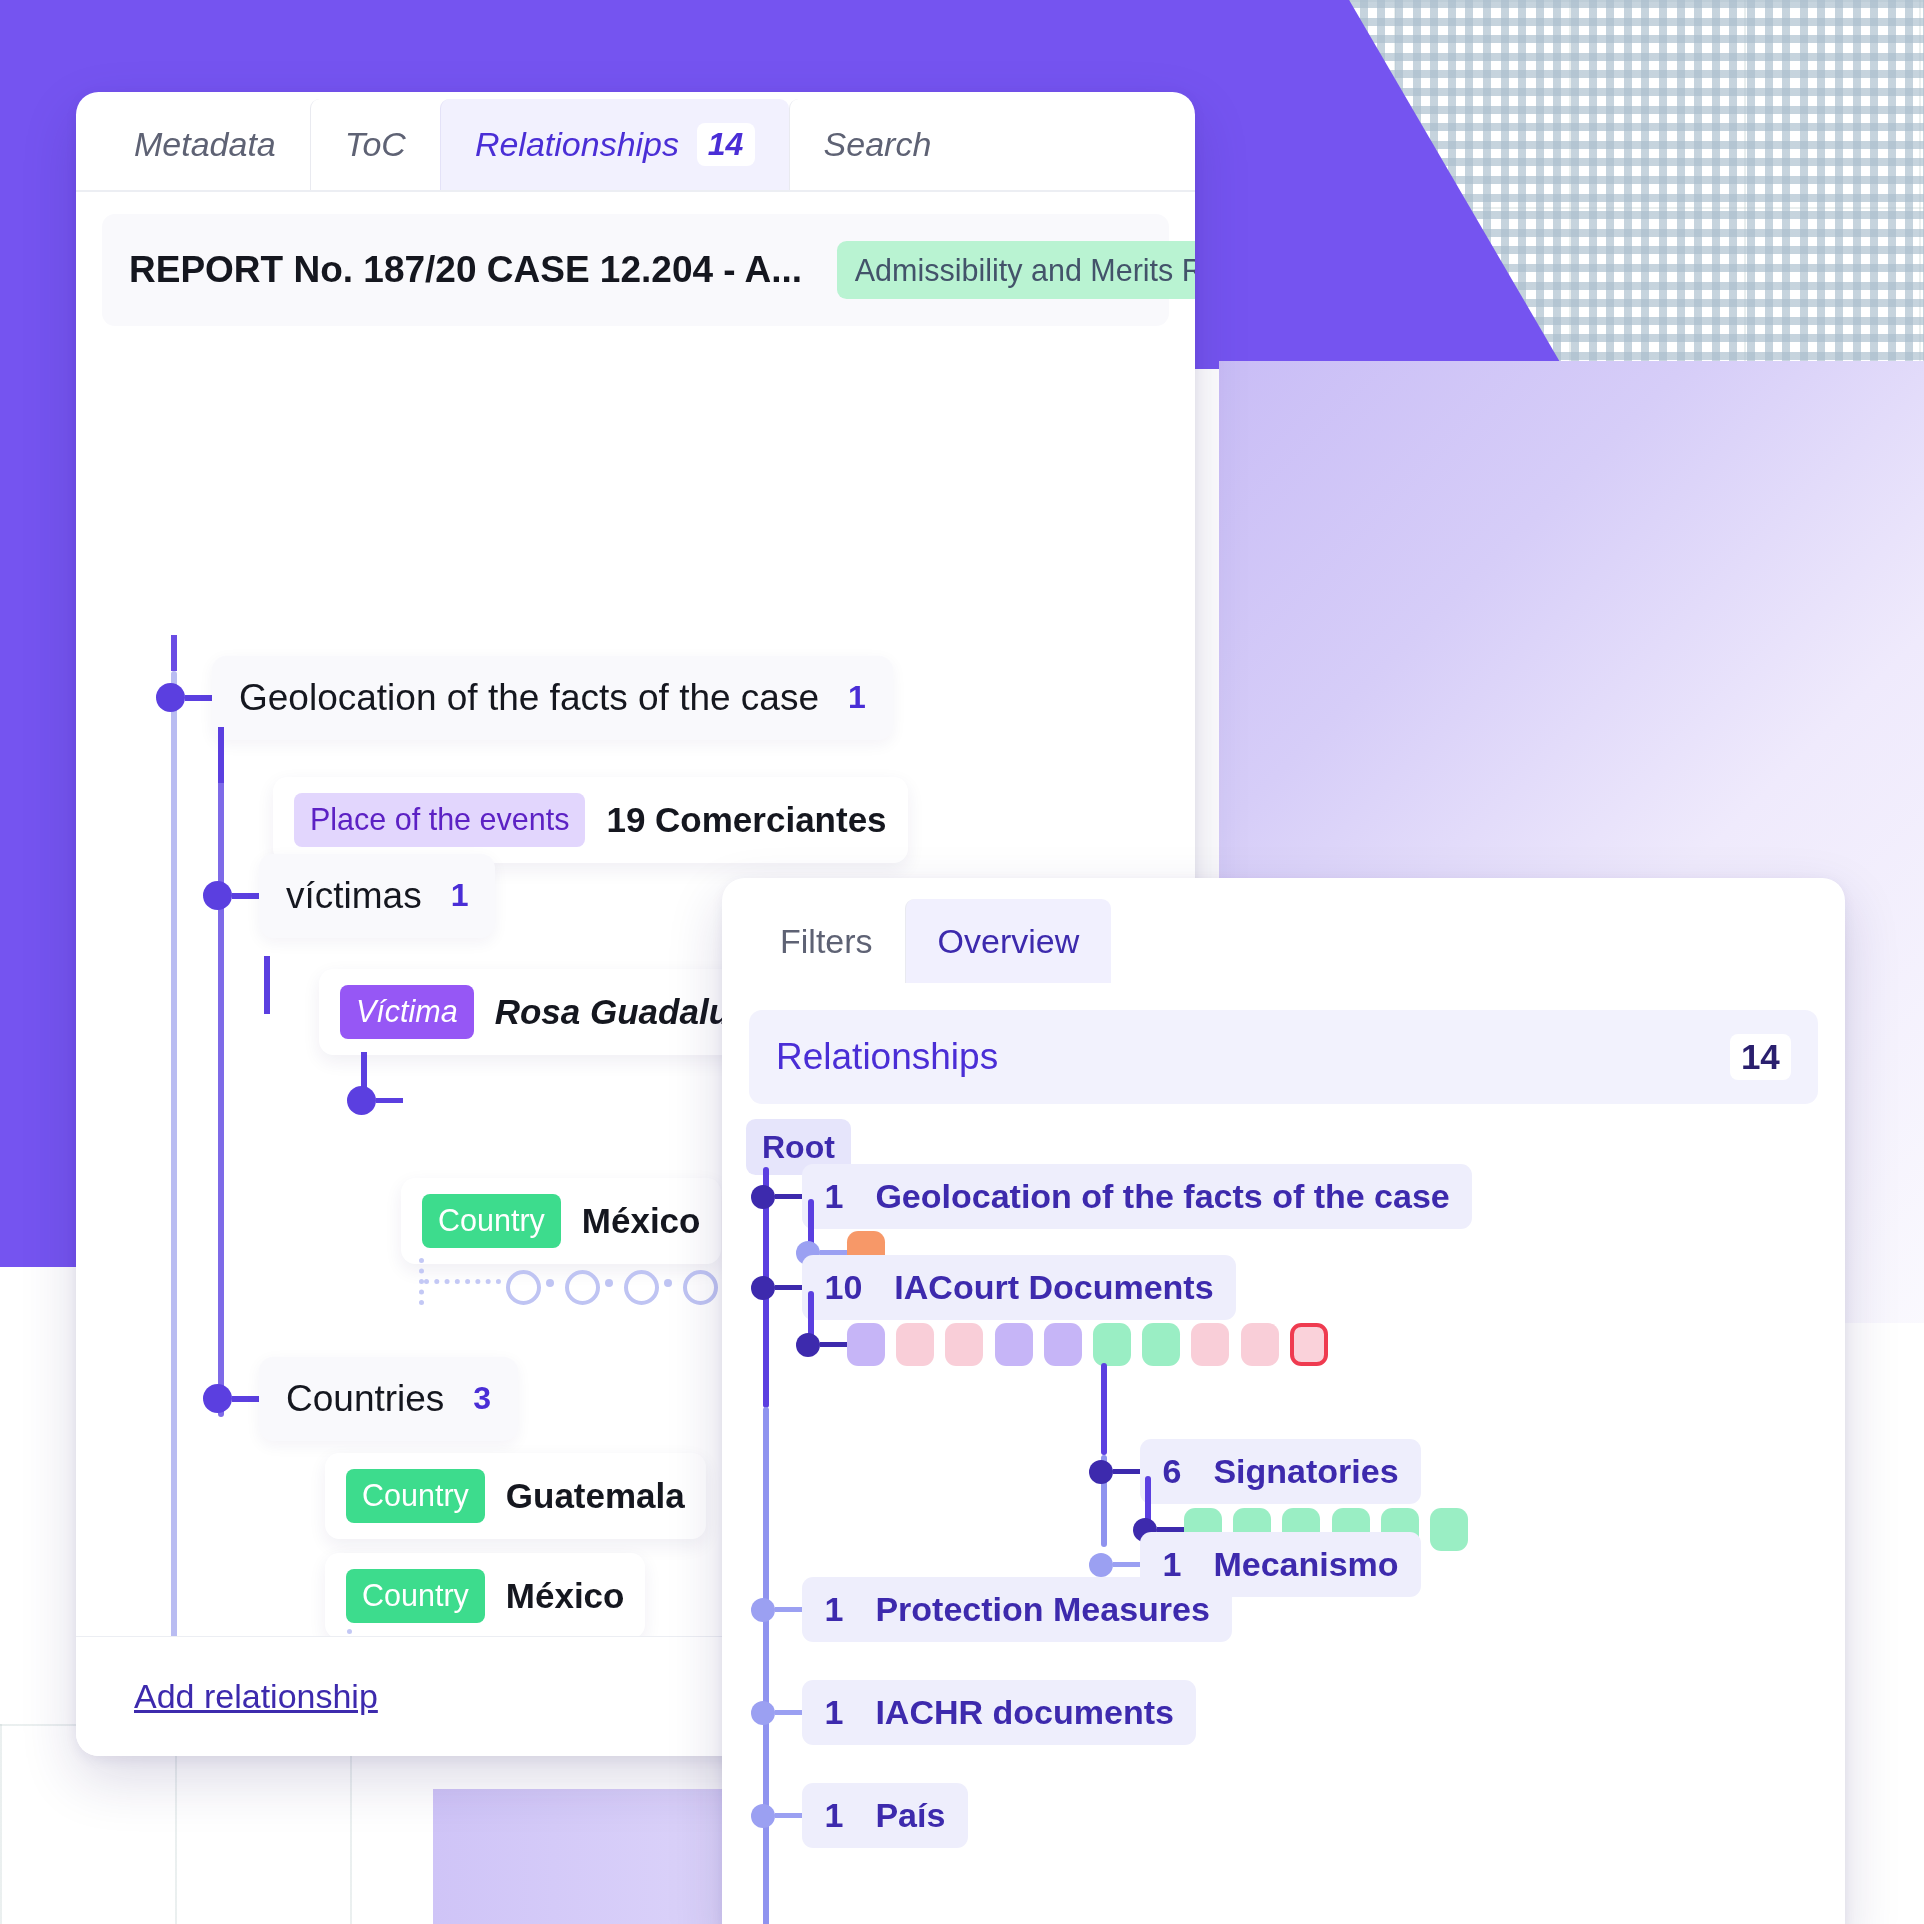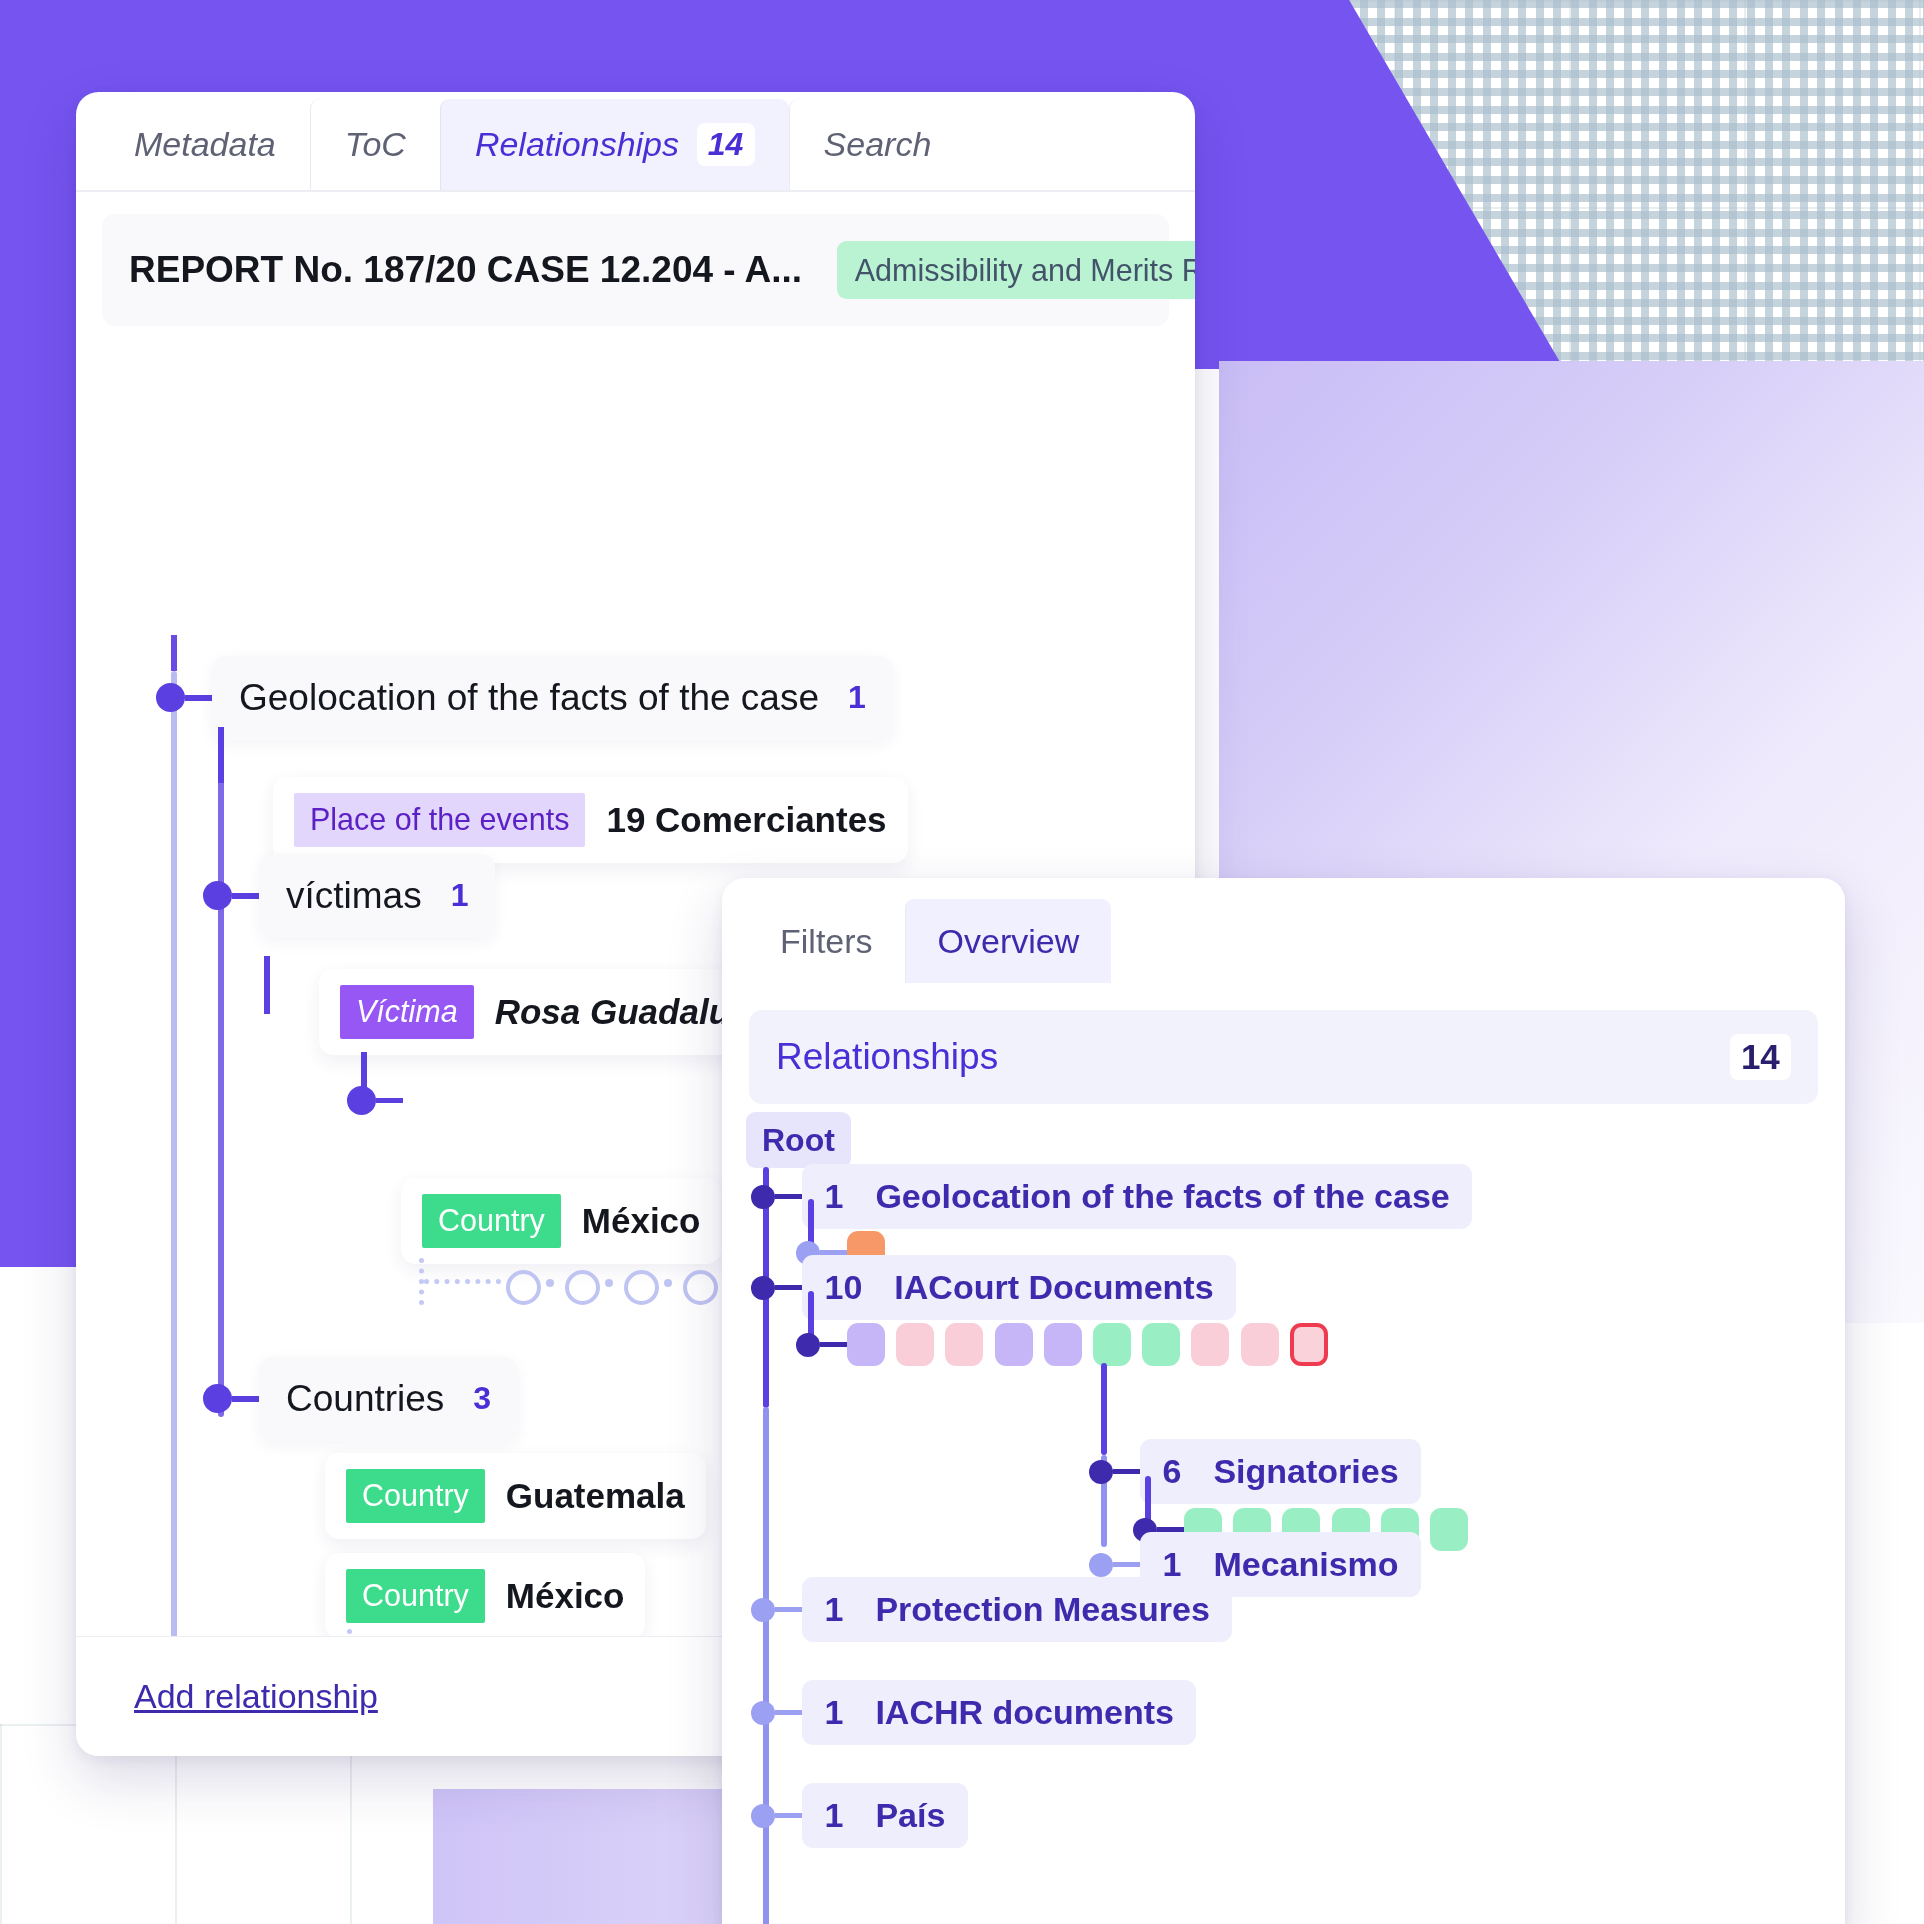--- a/index.html
+++ b/index.html
@@ -149,21 +149,21 @@
   .node-label { font-size: 37px; color: #15171f; }
   .node-count { font-size: 32px; color: #4a2ed6; font-weight: bold; }
 
   .leaf {
     background: #ffffff; border-radius: 14.4px; padding: 16px 21px;
     display: flex; align-items: center; gap: 21px;
     box-shadow: 0 6.4px 17.6px rgba(40,25,100,0.07);
     white-space: nowrap;
   }
   .pill {
-    border-radius: 2px; padding: 9.6px 16px; font-size: 30.5px; white-space: nowrap;
+    border-radius: 8px; padding: 9.6px 16px; font-size: 30.5px; white-space: nowrap;
   }
   .pill.lilac { background: #e2d6fd; color: #5c21c4; }
   .pill.purple { background: #9657f5; color: #ffffff; }
   .pill.green { background: #3ddc8d; color: #ffffff; }
   .leaf-value { font-size: 35px; font-weight: bold; color: #15171f; }
 
   .branch-v { position: absolute; width: 5.6px; background: #5b3fe0; }
 
   
   .ellipsis-run { position: absolute; display: flex; align-items: flex-end; }
@@ -394,21 +394,21 @@
     </div>
   </div>
 
   <div class="rel-bar">
     <span class="rel-bar-title">Relationships</span>
     <span class="rel-bar-count">14</span>
   </div>
 
   <div class="ov">
 
-    <div style="position:absolute; left:24px; top:234px;">
+    <div style="position:absolute; left:24px; top:241px;">
       <span class="root-pill">Root</span>
     </div>
 
     <div class="ov-spine" style="left:41px; top:289px; height:241px;"></div>
     <div class="ov-spine light" style="left:41px; top:529px; height:638px;"></div>
 
     <div class="ov-row" style="left:29px; top:286px;">
       <div class="ov-dot"></div>
       <div class="ov-stem"></div>
       <div class="ov-node">

